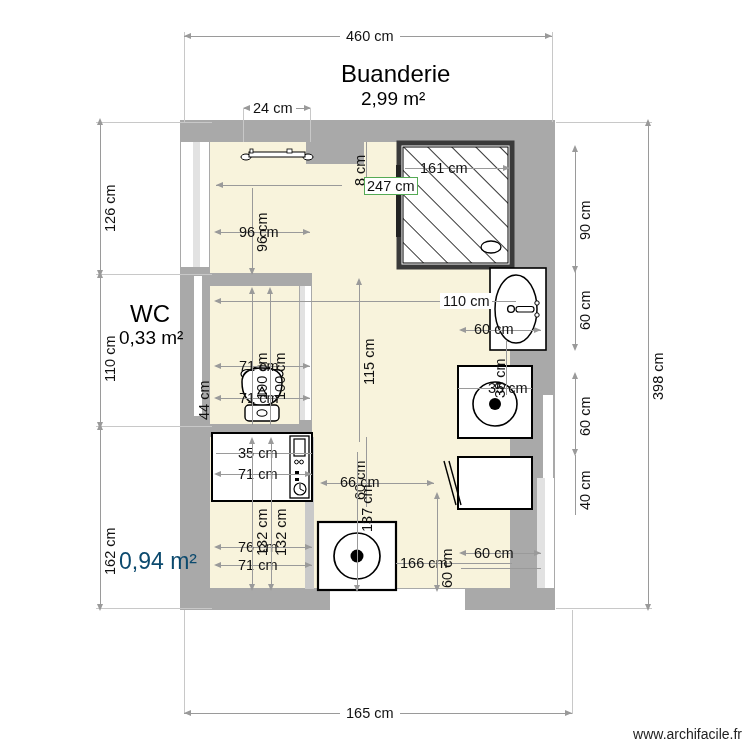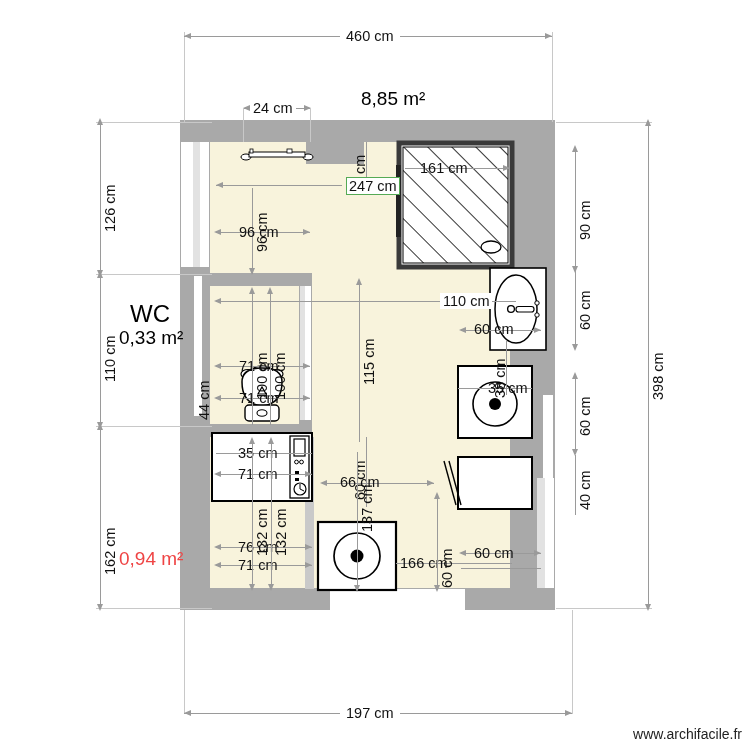--- a/index.html
+++ b/index.html
@@ -24,21 +24,21 @@
   
   .floor{position:absolute;background:#f8f3dc;}
 
   
   .opening{position:absolute;background:#ffffff;}
   .opening-lt{position:absolute;background:#e2e2e2;}
 
   
   .roomname{position:absolute;font-size:24px;color:#000;white-space:nowrap;}
   .roomarea{position:absolute;font-size:19px;color:#000;white-space:nowrap;}
-  .areaonly{position:absolute;font-size:19px;color:#ef4444;white-space:nowrap;}
+  .areaonly{position:absolute;font-size:23px;color:#0c4a6e;white-space:nowrap;}
 
   
   .dimline{position:absolute;background:#9a9a9a;}
   .dimline.h{height:1px;}
   .dimline.v{width:1px;}
   .extline{position:absolute;background:#c8c8c8;width:1px;}
   .extline.h{height:1px;width:auto;}
   .dimtxt{position:absolute;font-size:14.5px;color:#111;white-space:nowrap;background:transparent;}
   .dimtxt.v{transform-origin:0 0;transform:rotate(-90deg);}
   .dimtxt.sel{border:1.5px solid #55aa55;background:#ffffff;padding:0 2px;}
@@ -171,21 +171,22 @@
   </div>
 
   <div class="abs" style="left:318px;top:522px;width:78px;height:68px;">
     <svg width="78" height="68" viewBox="0 0 78 68">
       <rect x="0" y="0" width="78" height="68" fill="#fff" stroke="#000" stroke-width="2.2"></rect>
       <circle cx="39" cy="34" r="23" fill="#fff" stroke="#000" stroke-width="1.7"></circle>
       <circle cx="39" cy="34" r="6.5" fill="#000"></circle>
     </svg>
   </div>
 
-  <div class="roomarea" style="left:361px;top:88px;">8,85 m²</div>
+  <div class="roomname" style="left:341px;top:60px;">Buanderie</div>
+  <div class="roomarea" style="left:361px;top:88px;">2,99 m²</div>
 
   <div class="roomname" style="left:130px;top:300px;">WC</div>
   <div class="roomarea" style="left:119px;top:327px;">0,33 m²</div>
 
   <div class="areaonly" style="left:119px;top:548px;">0,94 m²</div>
 
   <div class="extline" style="left:184px;top:32px;height:90px;"></div>
   <div class="extline" style="left:552px;top:32px;height:90px;"></div>
   <div class="dimline h" style="left:184px;top:36px;width:368px;"></div>
   <div class="arw l" style="left:184px;top:33px;"></div>
@@ -197,21 +198,21 @@
   <div class="arw r" style="left:304px;top:105px;"></div>
   <div class="dimtxt" style="left:250px;top:100px;background:#fff;padding:0 3px;">24 cm</div>
   <div class="extline" style="left:243px;top:108px;height:34px;"></div>
   <div class="extline" style="left:310px;top:108px;height:34px;"></div>
 
   <div class="dimtxt v" style="left:352px;top:186px;">8 cm</div>
   <div class="dimline v" style="left:366px;top:142px;height:42px;"></div>
 
   <div class="dimline h" style="left:216px;top:185px;width:126px;"></div>
   <div class="arw l" style="left:216px;top:182px;"></div>
-  <div class="dimtxt sel" style="left:346px;top:177px;">247 cm</div>
+  <div class="dimtxt sel" style="left:364px;top:177px;">247 cm</div>
 
   <div class="dimline h" style="left:405px;top:168px;width:105px;"></div>
   <div class="arw r" style="left:503px;top:165px;"></div>
   <div class="dimtxt" style="left:420px;top:160px;">161 cm</div>
 
   <div class="dimline v" style="left:252px;top:188px;height:86px;"></div>
   <div class="arw d" style="left:249px;top:268px;"></div>
   <div class="dimtxt v" style="left:254px;top:252px;">96 cm</div>
 
   <div class="dimline h" style="left:216px;top:232px;width:94px;"></div>
@@ -350,17 +351,17 @@
   <div class="dimline v" style="left:648px;top:122px;height:486px;"></div>
   <div class="arw u" style="left:645px;top:119px;"></div>
   <div class="arw d" style="left:645px;top:604px;"></div>
   <div class="dimtxt v" style="left:650px;top:400px;">398 cm</div>
 
   <div class="extline" style="left:184px;top:610px;height:104px;"></div>
   <div class="extline" style="left:572px;top:610px;height:104px;"></div>
   <div class="dimline h" style="left:184px;top:713px;width:388px;"></div>
   <div class="arw l" style="left:184px;top:710px;"></div>
   <div class="arw r" style="left:565px;top:710px;"></div>
-  <div class="dimtxt" style="left:340px;top:705px;background:#fff;padding:0 6px;">197 cm</div>
+  <div class="dimtxt" style="left:340px;top:705px;background:#fff;padding:0 6px;">165 cm</div>
 
   <div class="watermark">www.archifacile.fr</div>
 
 </div>
 
 </body></html>

